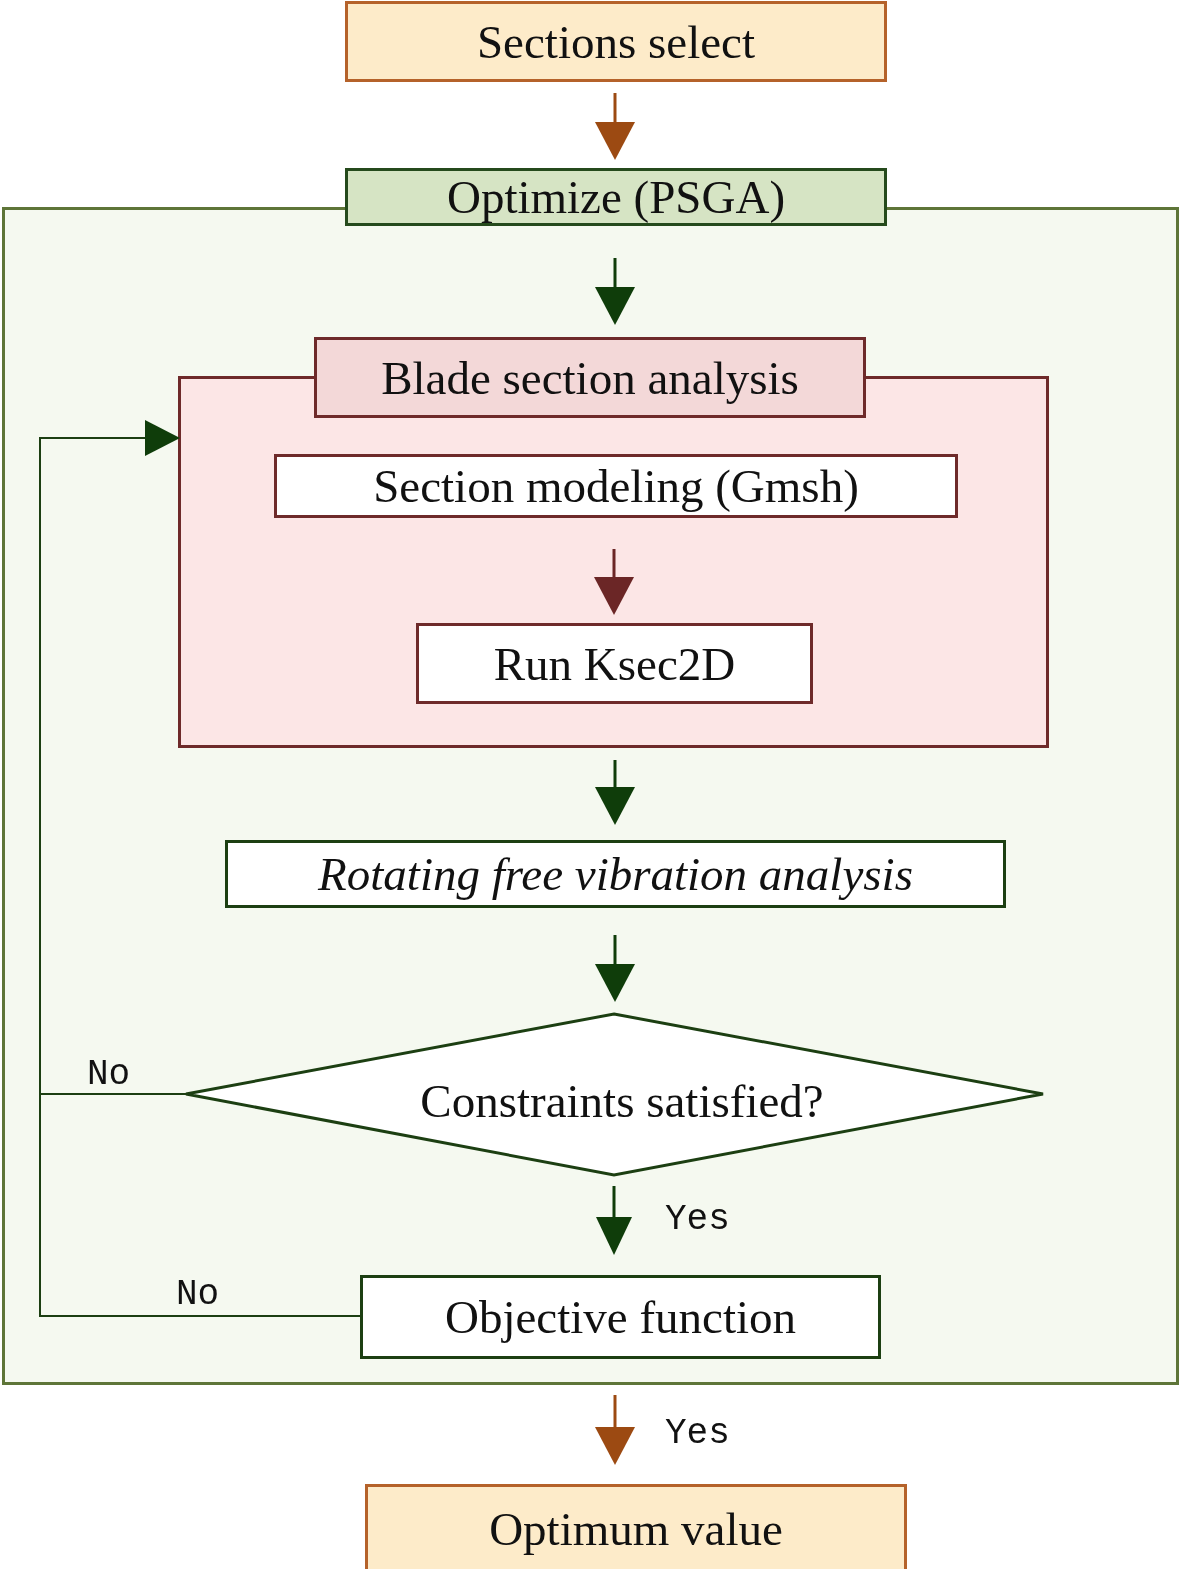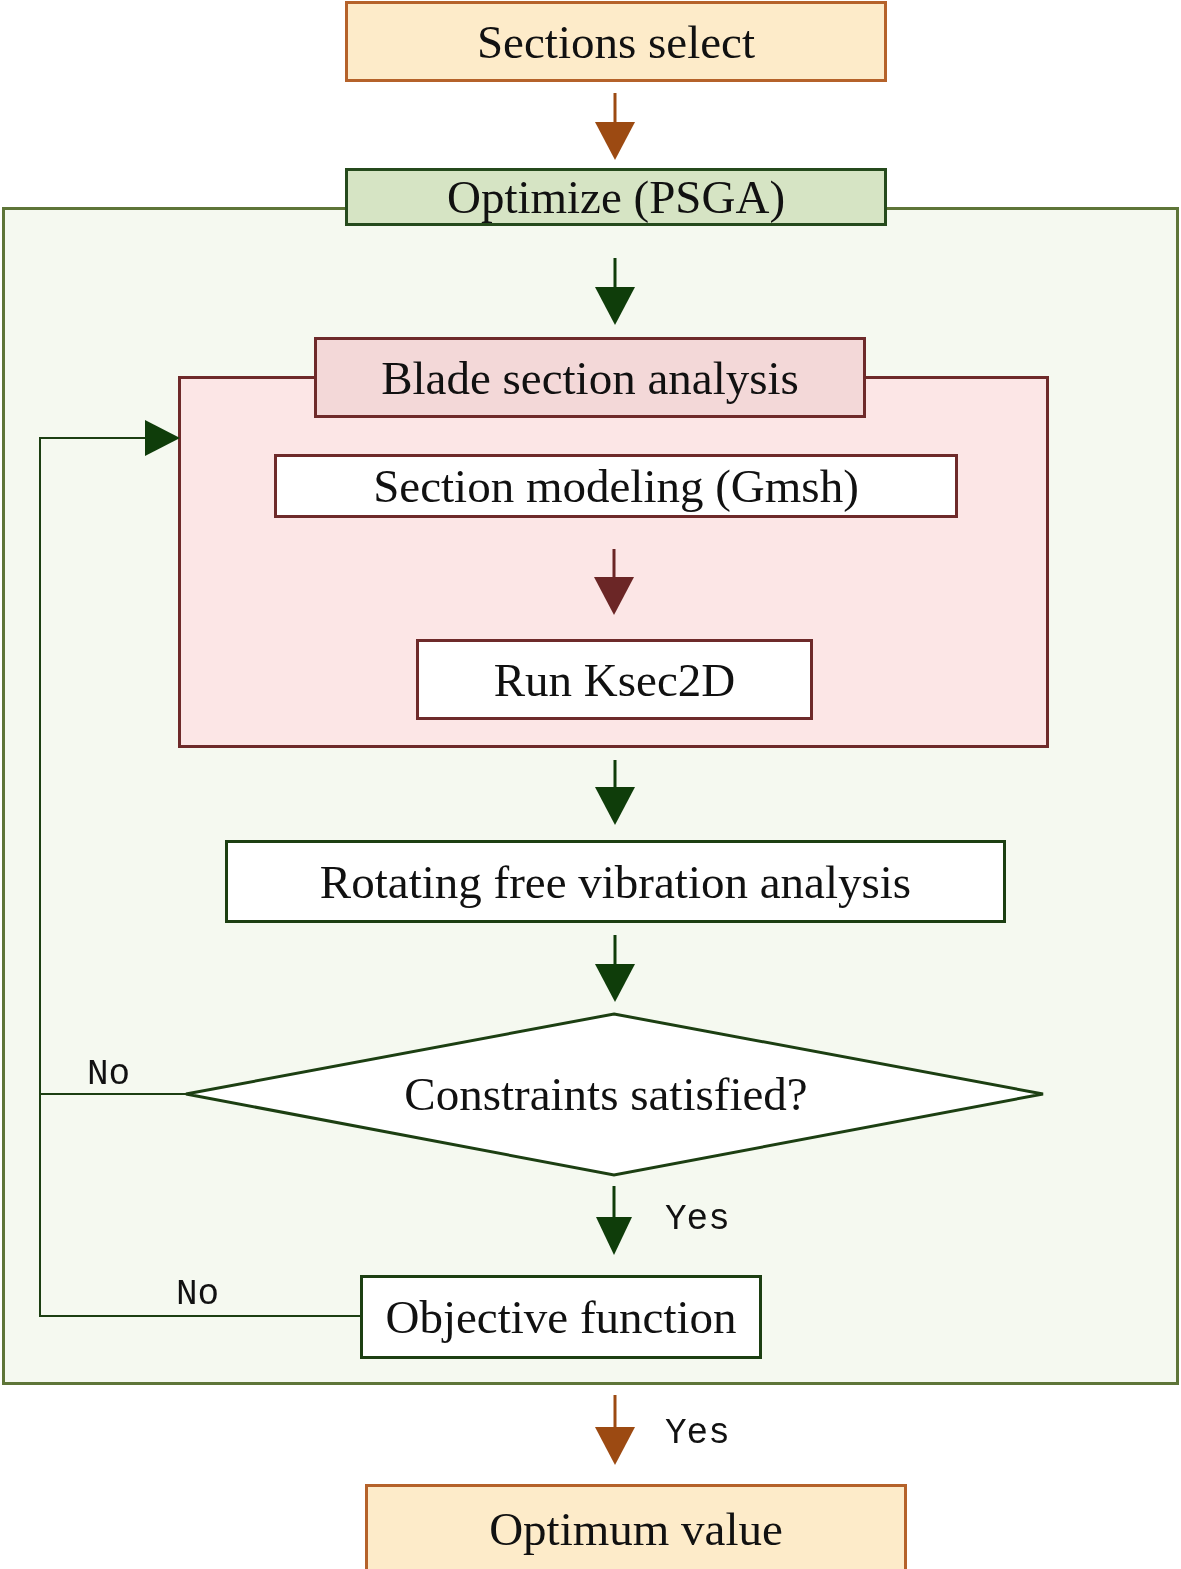--- a/index.html
+++ b/index.html
@@ -81,33 +81,33 @@
 </div>
 
 <div class="abs box pink-head" style="left:314px;top:337px;width:552px;height:81px;">
   <span>Blade section analysis</span>
 </div>
 
 <div class="abs box white-red" style="left:274px;top:454px;width:684px;height:64px;">
   <span>Section modeling (Gmsh)</span>
 </div>
 
-<div class="abs box white-red" style="left:416px;top:639px;width:397px;height:81px;">
+<div class="abs box white-red" style="left:416px;top:623px;width:397px;height:81px;">
   <span>Run Ksec2D</span>
 </div>
 
-<div class="abs box white-green" style="left:225px;top:840px;width:781px;height:83px;">
+<div class="abs box white-green" style="left:225px;top:840px;width:781px;height:68px;font-style:italic;">
   <span>Rotating free vibration analysis</span>
 </div>
 
-<div class="abs box" style="left:292px;top:1060px;width:628px;height:68px;">
+<div class="abs box" style="left:308px;top:1060px;width:628px;height:68px;align-items:flex-end;">
   <span>Constraints satisfied?</span>
 </div>
 
-<div class="abs box white-green" style="left:360px;top:1275px;width:402px;height:84px;">
+<div class="abs box white-green" style="left:360px;top:1275px;width:521px;height:84px;">
   <span>Objective function</span>
 </div>
 
 <div class="abs box orange" style="left:365px;top:1484px;width:542px;height:89px;">
   <span>Optimum value</span>
 </div>
 
 <div class="abs label" style="left:87px;top:1054px;">No</div>
 <div class="abs label" style="left:665px;top:1199px;">Yes</div>
 <div class="abs label" style="left:176px;top:1274px;">No</div>

